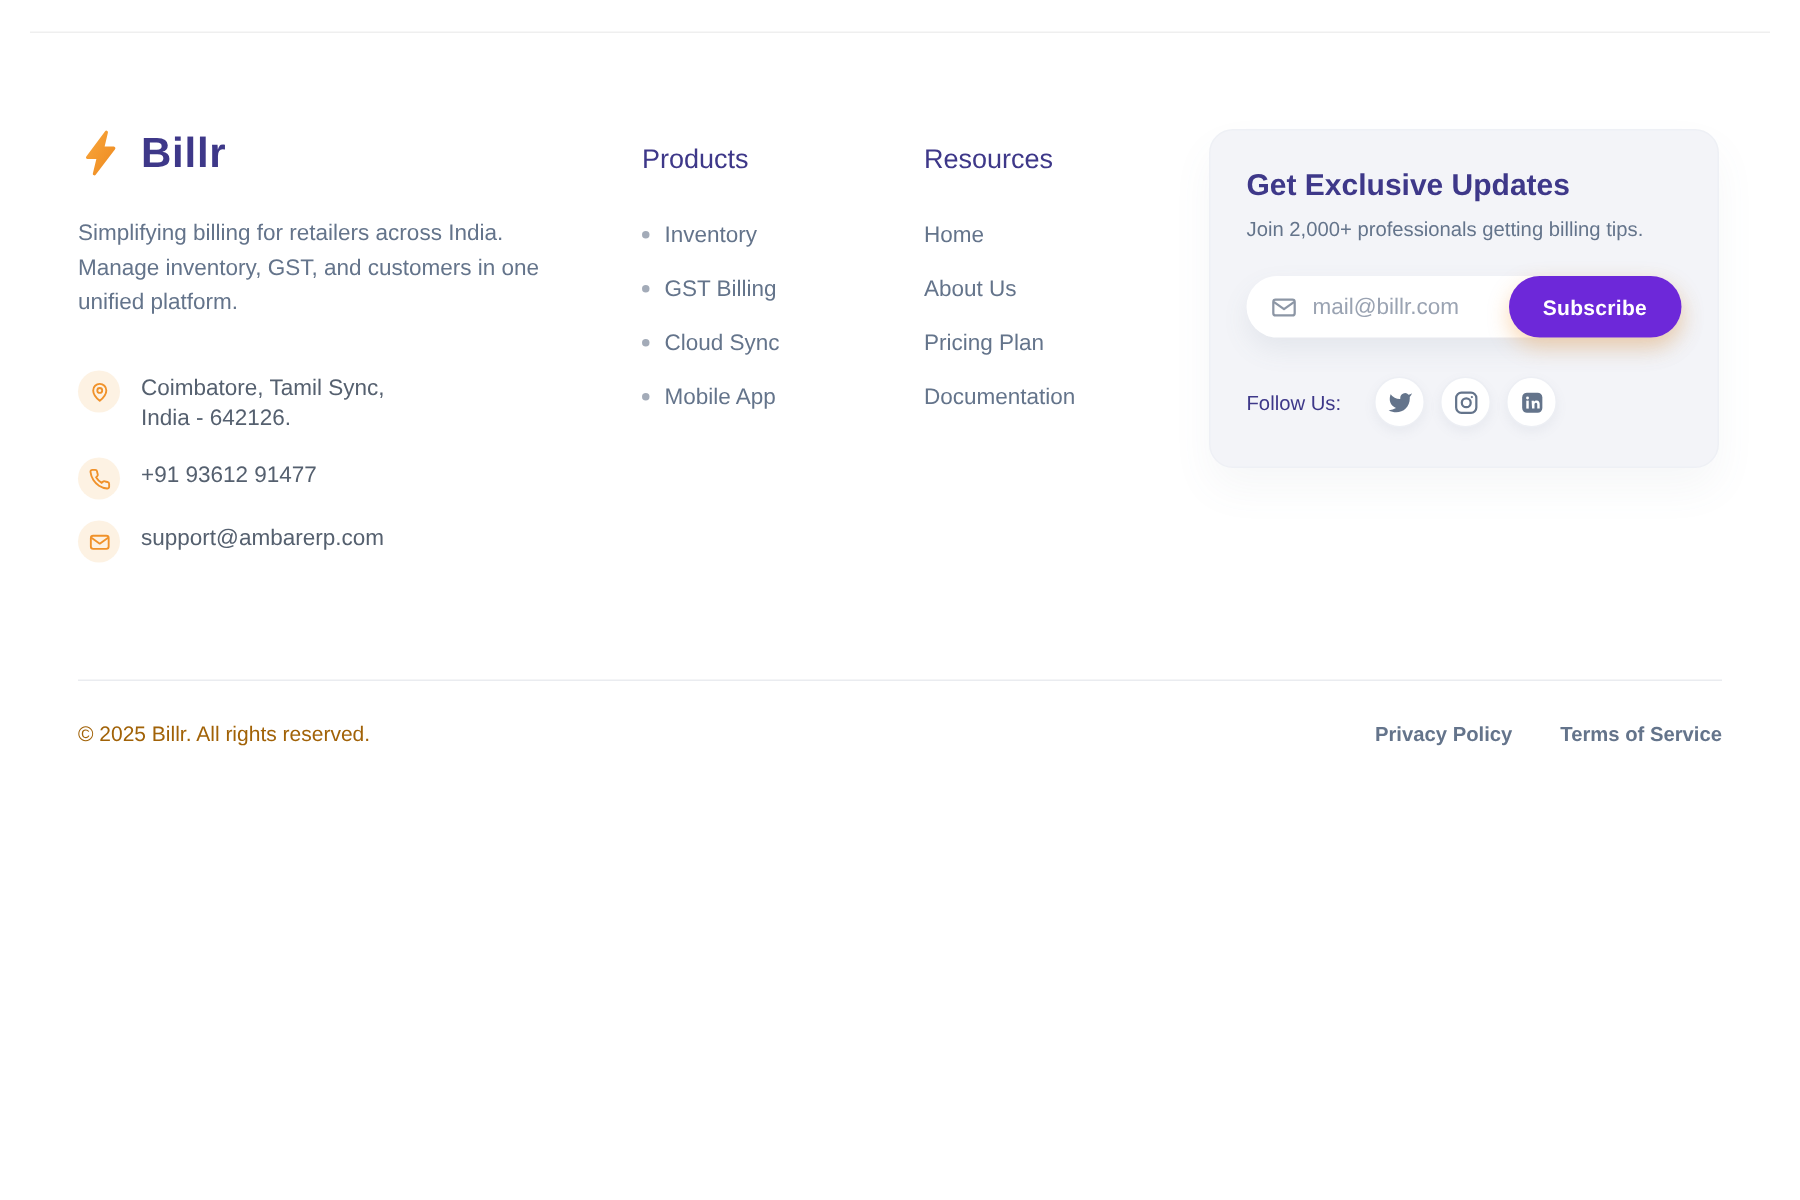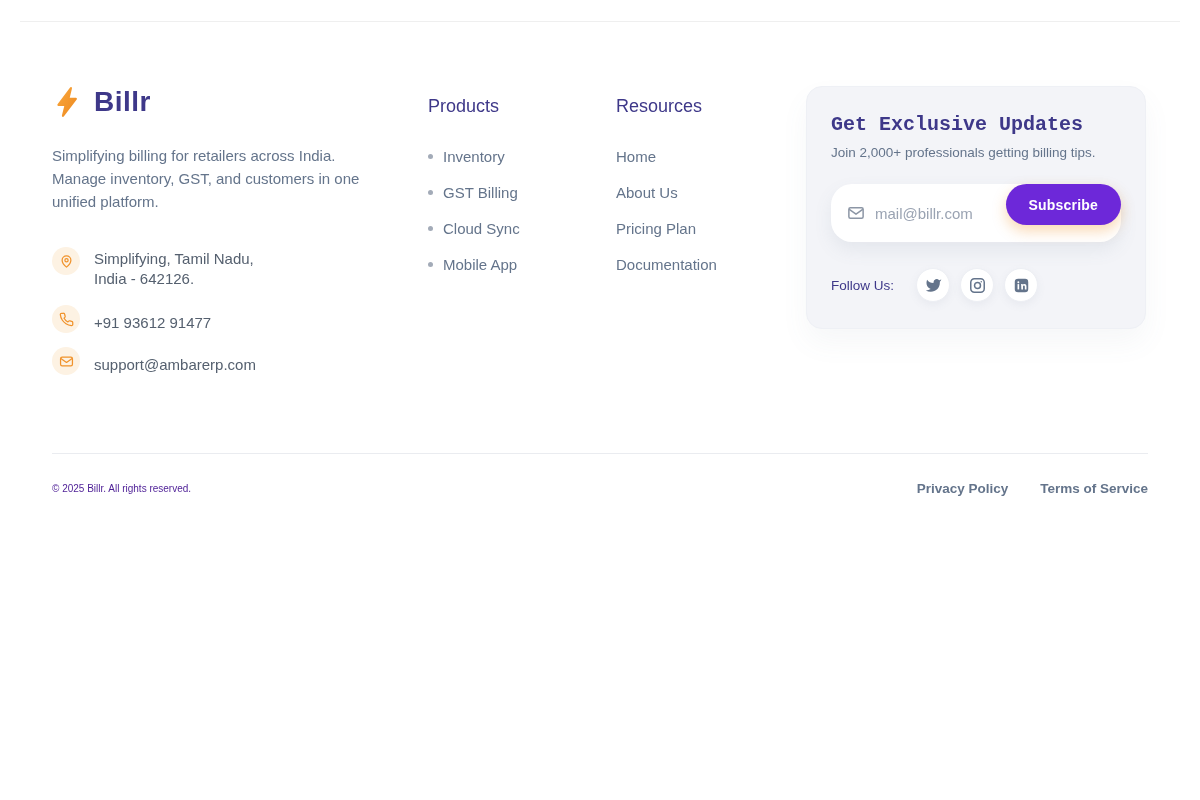--- a/index.html
+++ b/index.html
@@ -16,37 +16,37 @@
   .brand-col { width: 376px; flex: 0 0 376px; }
   .brand-row { display: flex; align-items: center; gap: 10px; }
   .logo-icon { width: 32px; height: 32px; display: inline-flex; }
   .brand-name { font-size: 28px; font-weight: bold; color: #3e3889; letter-spacing: 0.5px; }
   .brand-desc { margin-top: 26px; max-width: 330px; font-size: 15px; line-height: 23px; color: #64748b; }
   .contact-list { list-style: none; margin-top: 36px; }
   .contact-list li { display: flex; align-items: flex-start; gap: 14px; margin-bottom: 18px; }
   .cicon { width: 28px; height: 28px; border-radius: 50%; background: #fdf2e3;
     display: inline-flex; align-items: center; justify-content: center; flex: 0 0 28px; margin-top: -2px; }
   .ctext { font-size: 15px; line-height: 20px; color: #55606f; }
-  .contact-list li.single { align-items: flex-end; margin-bottom: 16px; }
+  .contact-list li.single { align-items: flex-start; margin-bottom: 16px; }
 
   
   .link-col { flex: 0 0 188px; width: 188px; padding-top: 10px; }
   .link-col h3 { font-size: 18px; font-weight: normal; color: #3e3889; margin-bottom: 28px; }
   .link-col ul { list-style: none; }
   .link-col li { margin-bottom: 13px; line-height: 23px; display: flex; align-items: center; }
   .link-col a { font-size: 15px; color: #64748b; }
   .dot { width: 5px; height: 5px; border-radius: 50%; background: #a3abb8; margin-right: 10px; flex: 0 0 5px; }
 
   
   .newsletter-card { width: 340px; flex: 0 0 340px; background: #f3f4f8;
     border: 1px solid #eef0f5; border-radius: 16px; padding: 26px 24px 26px 24px;
     box-shadow: 0 14px 28px rgba(100,116,139,0.06); }
-  .newsletter-card h3 { font-size: 20px; font-weight: bold; color: #3e3889; font-family: Liberation Mono, monospace; }
+  .newsletter-card h3 { font-size: 20px; font-weight: bold; color: #3e3889; }
   .newsletter-sub { margin-top: 9px; font-size: 13.5px; color: #64748b; }
-  .subscribe-box { position: relative; margin-top: 24px; height: 58px; background: #ffffff;
+  .subscribe-box { position: relative; margin-top: 24px; height: 41px; background: #ffffff;
     border-radius: 21px; box-shadow: 0 8px 18px rgba(100,116,139,0.10);
     display: flex; align-items: center; }
   .mail-icon { display: inline-flex; margin-left: 16px; flex: 0 0 auto; }
   .email-input { border: none; outline: none; background: transparent; flex: 1;
     padding: 0 10px; font-size: 15px; color: #374151; min-width: 0;
     font-family: "Liberation Sans", "DejaVu Sans", sans-serif; }
   .email-input::placeholder { color: #9aa3b2; }
   .subscribe-btn { position: absolute; right: 0; top: 0; height: 41px; padding: 0 23px;
     border: none; border-radius: 21px; background: #6d28d9; color: #ffffff;
     font-size: 14px; font-weight: bold; cursor: pointer; letter-spacing: 0.2px;
@@ -54,21 +54,21 @@
     font-family: "Liberation Sans", "DejaVu Sans", sans-serif; }
   .follow-row { margin-top: 26px; display: flex; align-items: center; }
   .follow-label { font-size: 13.5px; font-weight: normal; color: #3e3889; margin-right: 22px; }
   .social-btn { width: 34px; height: 34px; border-radius: 50%; background: #ffffff;
     border: 1px solid #edeff4; display: inline-flex; align-items: center; justify-content: center;
     margin-right: 10px; box-shadow: 0 3px 8px rgba(100,116,139,0.08); }
 
   
   .bottom-divider { border: none; border-top: 1px solid #eaecf0; margin: 62px 0 0 0; }
   .bottom-row { display: flex; align-items: center; justify-content: space-between; padding: 27px 0 20px 0; }
-  .copyright { font-size: 10px; color: #4c1d95; }
+  .copyright { font-size: 14px; color: #a16207; }
   .bottom-links { display: flex; gap: 32px; }
   .bottom-links a { font-size: 13.5px; font-weight: bold; color: #64748b; }
 </style>
 </head>
 <body>
 
 <div class="top-divider"></div>
 
 <footer class="footer">
   <div class="footer-main">
@@ -93,21 +93,21 @@
 
       <ul class="contact-list">
         <li>
           <span class="cicon">
             <svg viewBox="0 0 24 24" width="15" height="15" fill="none" stroke="#f0922b" stroke-width="2" stroke-linecap="round" stroke-linejoin="round">
               <path d="M12 21s-7-5.6-7-11a7 7 0 0 1 14 0c0 5.4-7 11-7 11z"></path>
                 <circle cx="12" cy="10" r="2.6"></circle>
             </svg>
           </span>
           <span class="ctext">
-            <span>Simplifying, Tamil Nadu,</span><br>
+            <span>Coimbatore, Tamil Sync,</span><br>
             <span>India - 642126.</span>
           </span>
         </li>
         <li class="single">
           <span class="cicon">
             <svg viewBox="0 0 24 24" width="15" height="15" fill="none" stroke="#f0922b" stroke-width="2" stroke-linecap="round" stroke-linejoin="round">
               <path d="M22 16.92v3a2 2 0 0 1-2.18 2 19.79 19.79 0 0 1-8.63-3.07 19.5 19.5 0 0 1-6-6A19.79 19.79 0 0 1 2.12 4.18 2 2 0 0 1 4.11 2h3a2 2 0 0 1 2 1.72c.13.96.36 1.9.7 2.81a2 2 0 0 1-.45 2.11L8.09 9.91a16 16 0 0 0 6 6l1.27-1.27a2 2 0 0 1 2.11-.45c.91.34 1.85.57 2.81.7A2 2 0 0 1 22 16.92z"></path>
             </svg>
           </span>
           <span class="ctext">+91 93612 91477</span>

